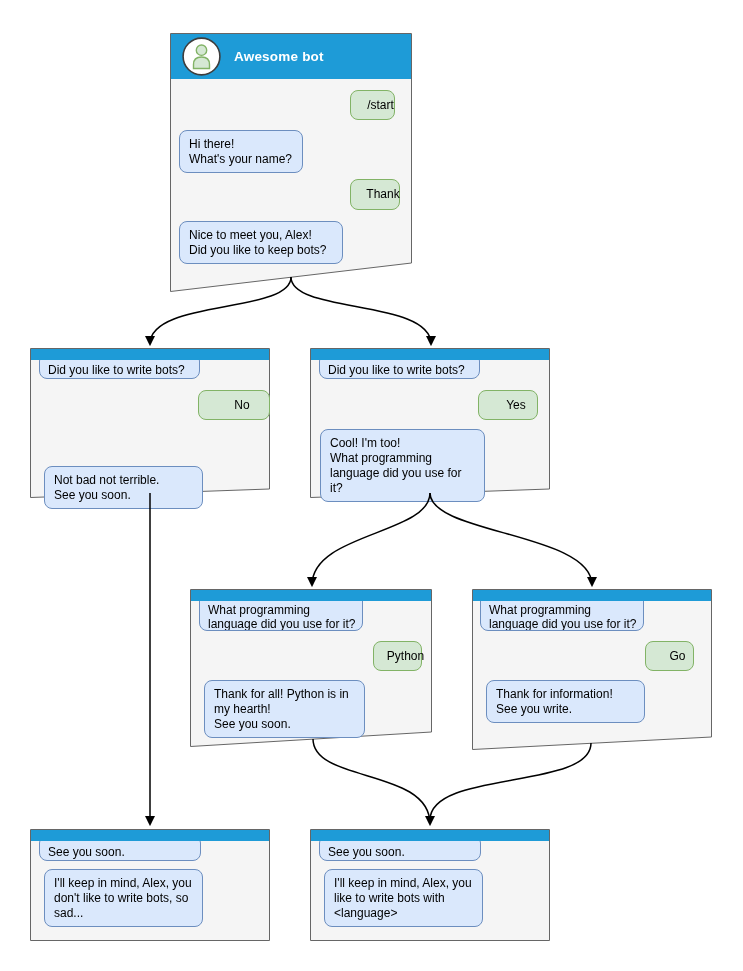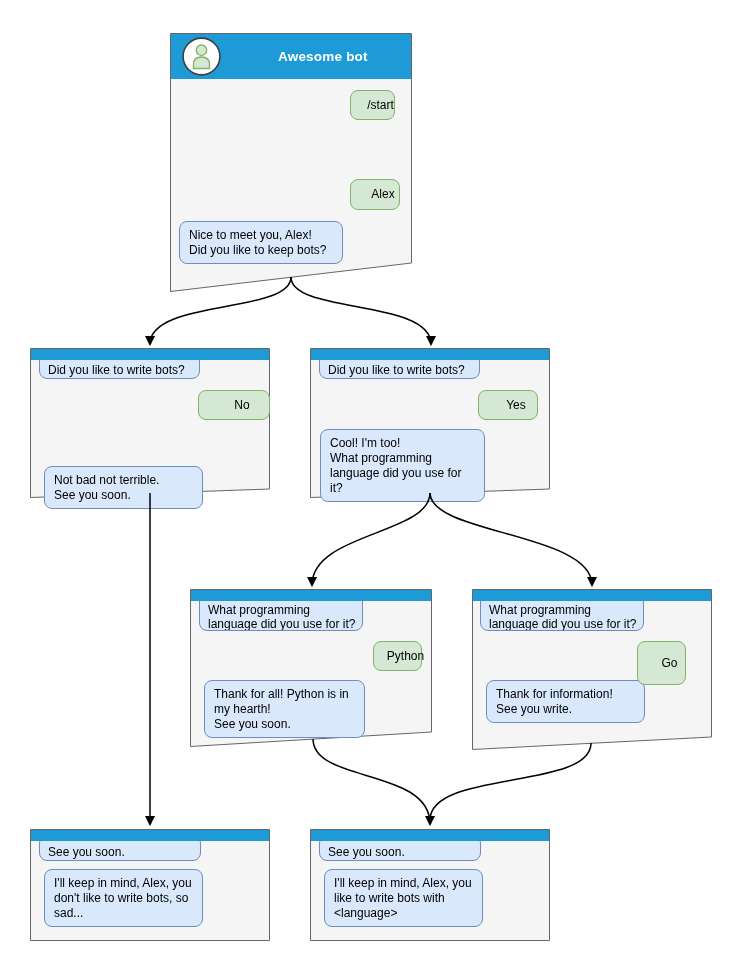--- a/index.html
+++ b/index.html
@@ -4,21 +4,21 @@
 <style>
   html,body{margin:0;padding:0;background:#ffffff;}
   .canvas{position:relative;width:743px;height:971px;background:#ffffff;
           font-family:"Liberation Sans",sans-serif;color:var(--text-color,#000);overflow:hidden;}
   .window{position:absolute;}
   .shape{position:absolute;left:0;top:0;z-index:0;}
   .shape polygon{fill:var(--window-bg);stroke:var(--window-border);stroke-width:1;}
   .hdr{position:absolute;left:1px;right:1px;top:1px;background:var(--header-blue);z-index:3;}
   .hdr.small{height:11px;}
   .hdr.main{height:45px;display:flex;align-items:center;gap:13px;padding-left:11px;box-sizing:border-box;}
-  .title{color:var(--title-color);font-weight:bold;font-size:13.5px;letter-spacing:.2px;margin-left:44px;}
+  .title{color:var(--title-color);font-weight:bold;font-size:13.5px;letter-spacing:.2px;}
   .avatar{display:inline-flex;}
   .bubble{position:absolute;box-sizing:border-box;border-radius:8px;font-size:12px;line-height:15px;
           white-space:pre-line;z-index:1;}
   .bot{background:var(--bot-bg);border:1px solid var(--bot-border);padding:6px 7px 5px 9px;}
   .user{background:var(--user-bg);border:1px solid var(--user-border);display:flex;align-items:center;
         justify-content:center;z-index:2;padding-left:16px;}
   .q{padding:9px 8px 2px 8px;overflow:hidden;}
   .q2{padding:9px 6px 1px 8px;line-height:14px;overflow:hidden;}
   .arrows{position:absolute;left:0;top:0;z-index:4;pointer-events:none;}
   .arrows path{fill:none;stroke:var(--arrow-color);stroke-width:1.5;}
@@ -37,21 +37,23 @@
       <span class="avatar">
         <svg width="39" height="39" viewBox="0 0 39 39">
           <circle cx="19.5" cy="19.5" r="18.4" fill="#ffffff" stroke="#3d3d3d" stroke-width="1.6"></circle>
           <circle cx="19.5" cy="13.2" r="5.2" fill="var(--user-bg)" stroke="var(--user-border)" stroke-width="1.4"></circle>
           <path d="M11.5,31.5 L11.5,27.5 C11.5,22 14.5,20 19.5,20 C24.5,20 27.5,22 27.5,27.5 L27.5,31.5 Z" fill="var(--user-bg)" stroke="var(--user-border)" stroke-width="1.4"></path>
         </svg>
       </span>
       <span class="title">Awesome bot</span>
     </div>
     <div class="bubble user" style="left:180px;top:57px;width:45px;height:30px;">/start</div>
-    <div class="bubble user" style="left:180px;top:146px;width:50px;height:31px;">Alex</div>
+    <div class="bubble bot" style="left:9px;top:97px;width:124px;">Hi there!
+What's your name?</div>
+    <div class="bubble user" style="left:180px;top:146px;width:50px;height:31px;">Thank</div>
     <div class="bubble bot" style="left:9px;top:188px;width:164px;">Nice to meet you, Alex!
 Did you like to keep bots?</div>
   </div>
 
   <div class="window" style="left:30px;top:348px;width:240px;height:150px;">
     <svg class="shape" width="240" height="150">
       <polygon points="0.5,0.5 239.5,0.5 239.5,141 0.5,149.5"></polygon>
     </svg>
     <div class="hdr small"></div>
     <div class="bubble bot q" style="left:9px;top:5px;width:161px;height:26px;">Did you like to write bots?</div>
@@ -85,21 +87,21 @@
 See you soon.</div>
   </div>
 
   <div class="window" style="left:472px;top:589px;width:240px;height:161px;">
     <svg class="shape" width="240" height="161">
       <polygon points="0.5,0.5 239.5,0.5 239.5,148 0.5,160.5"></polygon>
     </svg>
     <div class="hdr small"></div>
     <div class="bubble bot q2" style="left:8px;top:4px;width:164px;height:38px;">What programming
 language did you use for it?</div>
-    <div class="bubble user" style="left:165px;top:52px;width:49px;height:44px;text-align:center;">Go</div>
+    <div class="bubble user" style="left:173px;top:52px;width:49px;height:30px;text-align:center;">Go</div>
     <div class="bubble bot" style="left:14px;top:91px;width:159px;">Thank for information!
 See you write.</div>
   </div>
 
   <div class="window" style="left:30px;top:829px;width:240px;height:112px;">
     <svg class="shape" width="240" height="112">
       <polygon points="0.5,0.5 239.5,0.5 239.5,111.5 0.5,111.5"></polygon>
     </svg>
     <div class="hdr small"></div>
     <div class="bubble bot q" style="left:9px;top:6px;width:162px;height:26px;">See you soon.</div>

